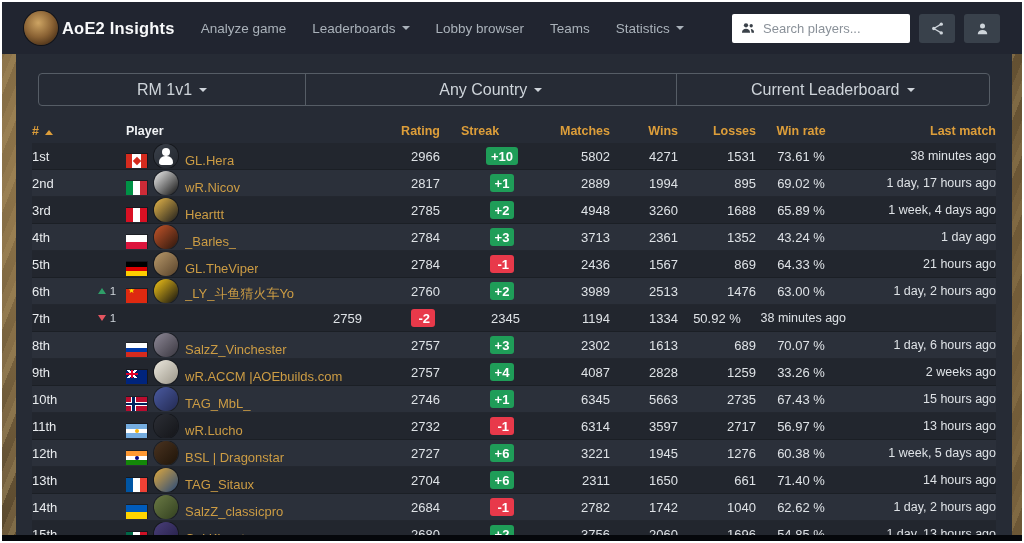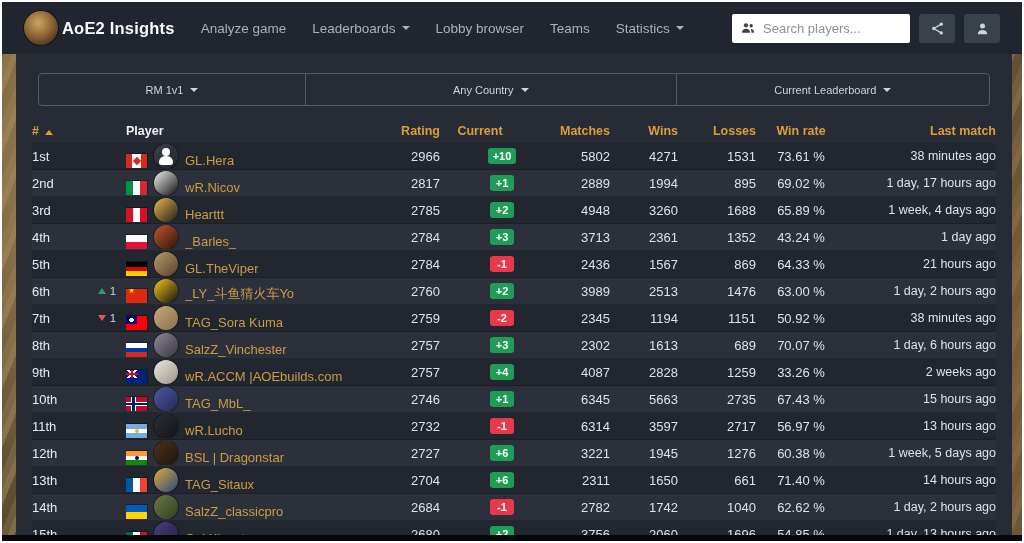--- a/index.html
+++ b/index.html
@@ -42,21 +42,21 @@
              display:flex; align-items:center; justify-content:center; cursor:pointer; }
 
   
   .container{
     position:absolute; top:52px; left:14px; width:996px; bottom:0;
     background:#262b35; padding:19px 16px 0 16px; z-index:2;
   }
 
   .filter-group{ display:flex; height:33px; margin:0 6px 13px 6px;
                  border:1px solid #565d66; border-radius:4px; overflow:hidden; }
-  .filter-btn{ background:transparent; border:none; color:#ced4da; font-size:11px;
+  .filter-btn{ background:transparent; border:none; color:#ced4da; font-size:16px;
                font-family:inherit; display:flex; align-items:center; justify-content:center;
                gap:7px; cursor:pointer; }
   .filter-btn + .filter-btn{ border-left:1px solid #565d66; }
   .filter-btn:nth-child(1){ width:28%; } .filter-btn:nth-child(2){ width:39%; } .filter-btn:nth-child(3){ width:33%; }
   .filter-btn .caret{ border-top-color:#ced4da; margin-left:0; }
 
   
   .grid{ display:grid; grid-template-columns:56px 38px 1fr 78px 80px 90px 68px 78px 90px 150px;
          align-items:center; }
   .thead{ height:24px; color:#dd9e3a; font-weight:bold; font-size:12.5px; }
@@ -80,21 +80,21 @@
          box-shadow:0 0 0 1px rgba(0,0,0,.35); overflow:hidden; }
   .avatar{ width:24px; height:24px; border-radius:50%; flex:0 0 auto; position:relative;
            box-shadow:0 0 0 1px rgba(0,0,0,.4); }
   .avatar.person::before{ content:""; position:absolute; top:4px; left:8px; width:8px; height:8px;
                           border-radius:50%; background:#fff; }
   .avatar.person::after{ content:""; position:absolute; bottom:3px; left:5px; width:14px; height:9px;
                          border-radius:7px 7px 3px 3px; background:#fff; }
   .pname{ color:#cc9c44; white-space:nowrap; overflow:hidden; text-overflow:ellipsis; cursor:pointer; }
 
   .badge{ display:inline-block; min-width:24px; padding:2.5px 5px; border-radius:3px;
-          font-size:11px; font-weight:bold; color:#ffffff; text-align:center; line-height:1;margin-left:44px; }
+          font-size:13px; font-weight:bold; color:#ffffff; text-align:right; line-height:1;margin-left:44px; }
   .badge-up{ background:#1f9d58; } .badge-down{ background:#e8394a; }
   .lastm{ font-size:12.5px; }
 
   
   .flag-ca{ background:linear-gradient(90deg,#d52b1e 0 28%,#fff 28% 72%,#d52b1e 72%); }
   .flag-ca::after{ content:""; position:absolute; left:50%; top:50%; width:6px; height:6px;
                    background:#d52b1e; transform:translate(-50%,-50%) rotate(45deg); }
   .flag-it{ background:linear-gradient(90deg,#009246 0 33%,#fff 33% 66%,#ce2b37 66%); }
   .flag-pe{ background:linear-gradient(90deg,#d91023 0 33%,#fff 33% 66%,#d91023 66%); }
   .flag-pl{ background:linear-gradient(180deg,#fff 0 50%,#dc143c 50%); }
@@ -191,21 +191,21 @@
           <span>Current Leaderboard</span>
           <span class="caret"></span>
         </button>
       </div>
 
     <div class="thead grid">
       <div class="th c-left"><span>#</span><span class="sort-asc"></span></div>
       <div class="th"></div>
       <div class="th c-left th-player">Player</div>
       <div class="th c-right">Rating</div>
-      <div class="th c-center">Current</div>
+      <div class="th c-center">Streak</div>
       <div class="th c-right">Matches</div>
       <div class="th c-right">Wins</div>
       <div class="th c-right">Losses</div>
       <div class="th c-center">Win rate</div>
       <div class="th c-right">Last match</div>
     </div>
 
     <div id="tbody">
         <div class="trow grid">
           <div class="rank c-left">1st</div>
@@ -305,30 +305,25 @@
           <div class="c-right">1476</div>
           <div class="c-center">63.00 %</div>
           <div class="c-right lastm">1 day, 2 hours ago</div>
         </div>
         <div class="trow grid">
           <div class="rank c-left">7th</div>
           <div class="chg">
             <i class="tri tri-down"></i>
             <span>1</span>
           </div>
-          <div class="pcell">
-            <span class="flag flag-tw"></span>
-            <span class="avatar" style="background: linear-gradient(135deg, rgb(201, 169, 126), rgb(138, 111, 78));"></span>
-            <a class="pname">TAG_Sora Kuma</a>
-          </div>
           <div class="c-right">2759</div>
           <div class="c-center"><span class="badge badge-down">-2</span></div>
           <div class="c-right">2345</div>
           <div class="c-right">1194</div>
-          <div class="c-right">1151</div>
+          <div class="c-right">1334</div>
           <div class="c-center">50.92 %</div>
           <div class="c-right lastm">38 minutes ago</div>
         </div>
         <div class="trow grid">
           <div class="rank c-left">8th</div>
           <div class="chg"></div>
           <div class="pcell">
             <span class="flag flag-ru"></span>
             <span class="avatar" style="background: linear-gradient(135deg, rgb(141, 136, 150), rgb(58, 55, 64));"></span>
             <a class="pname">SalzZ_Vinchester</a>

